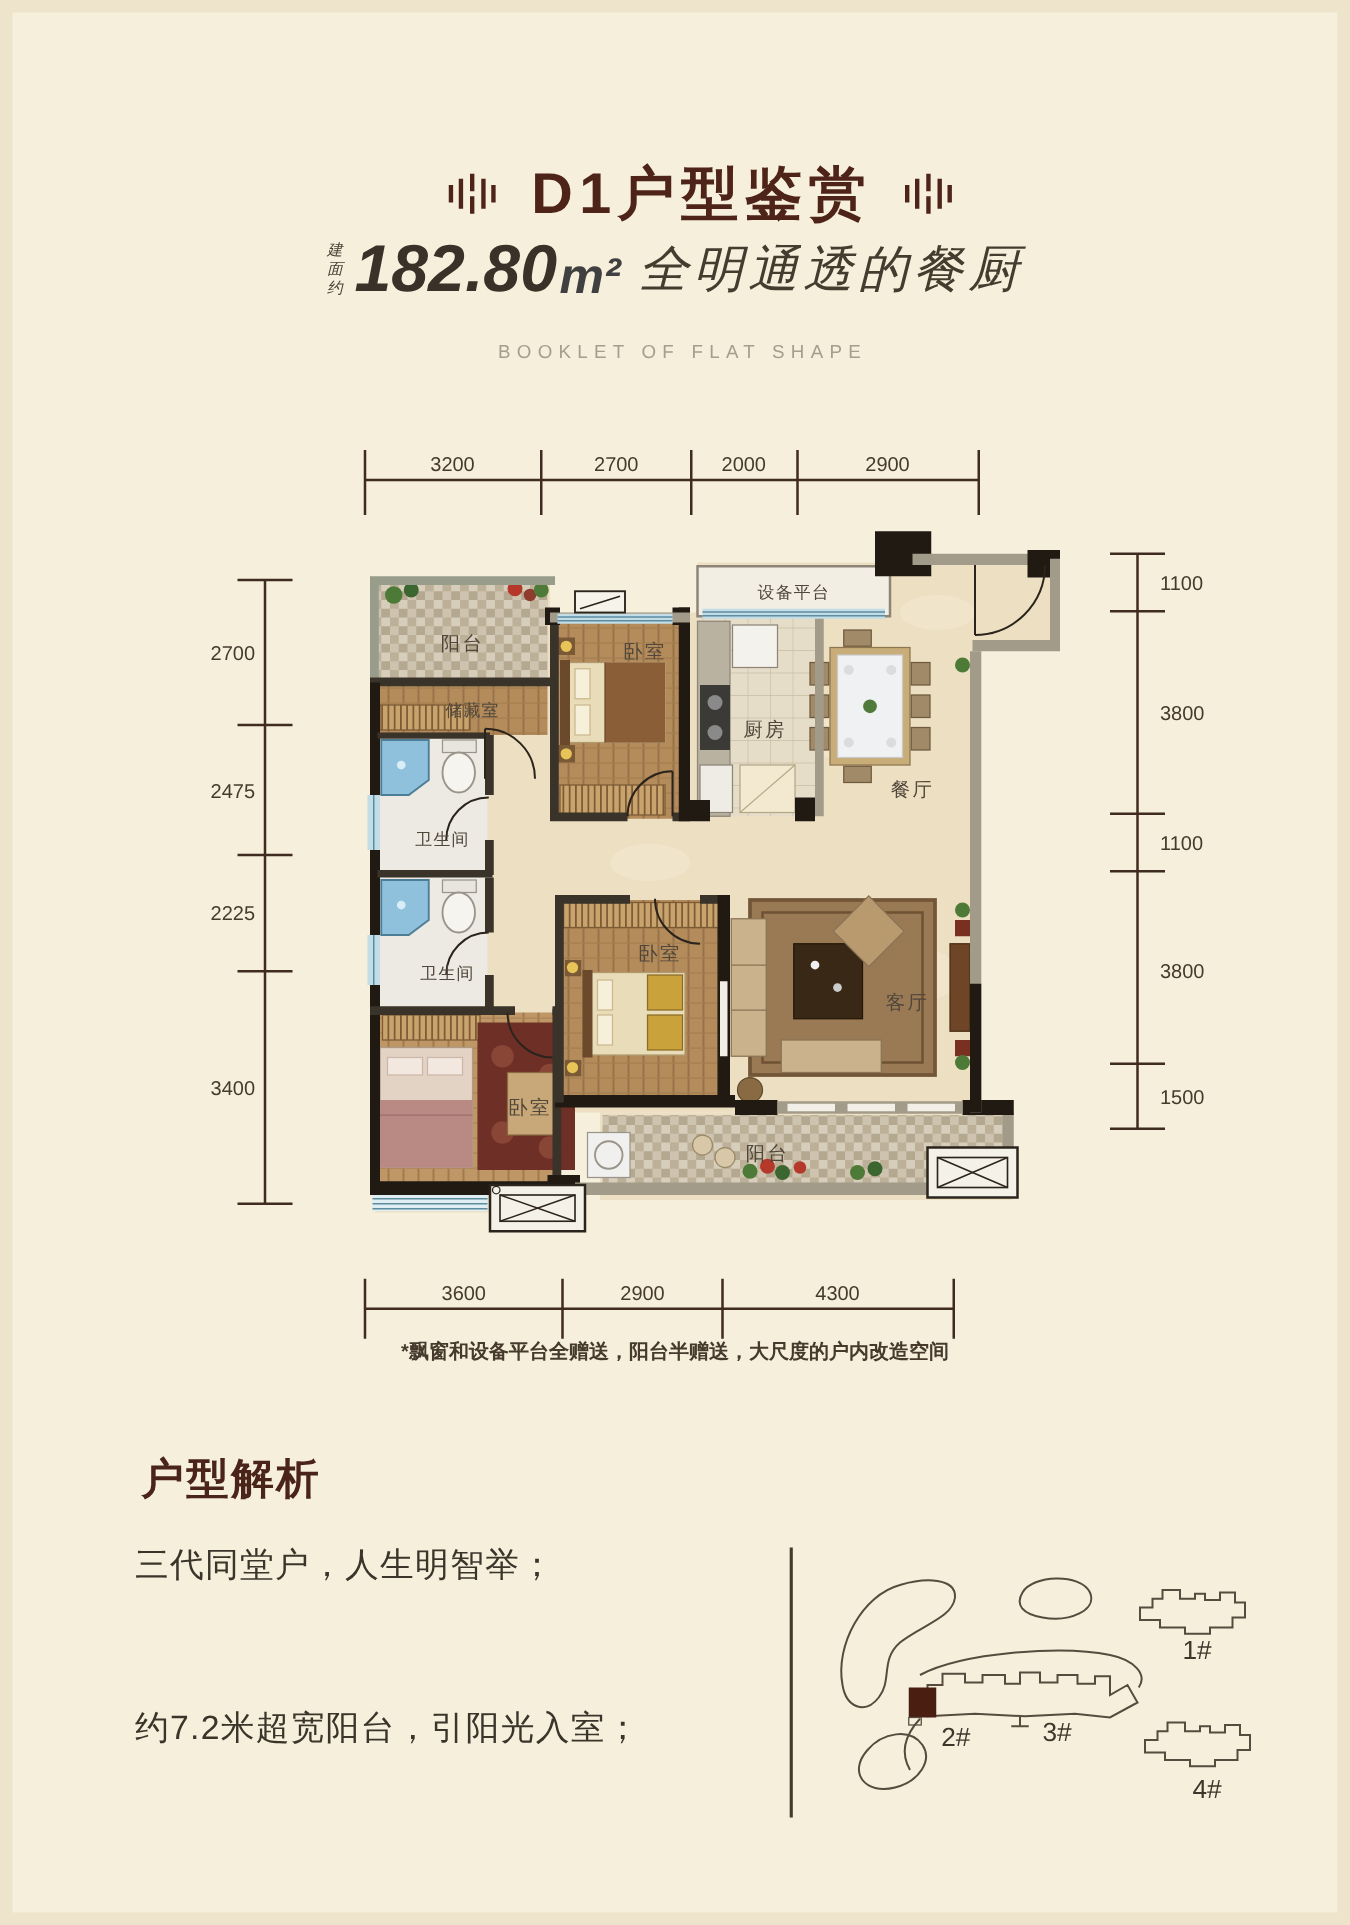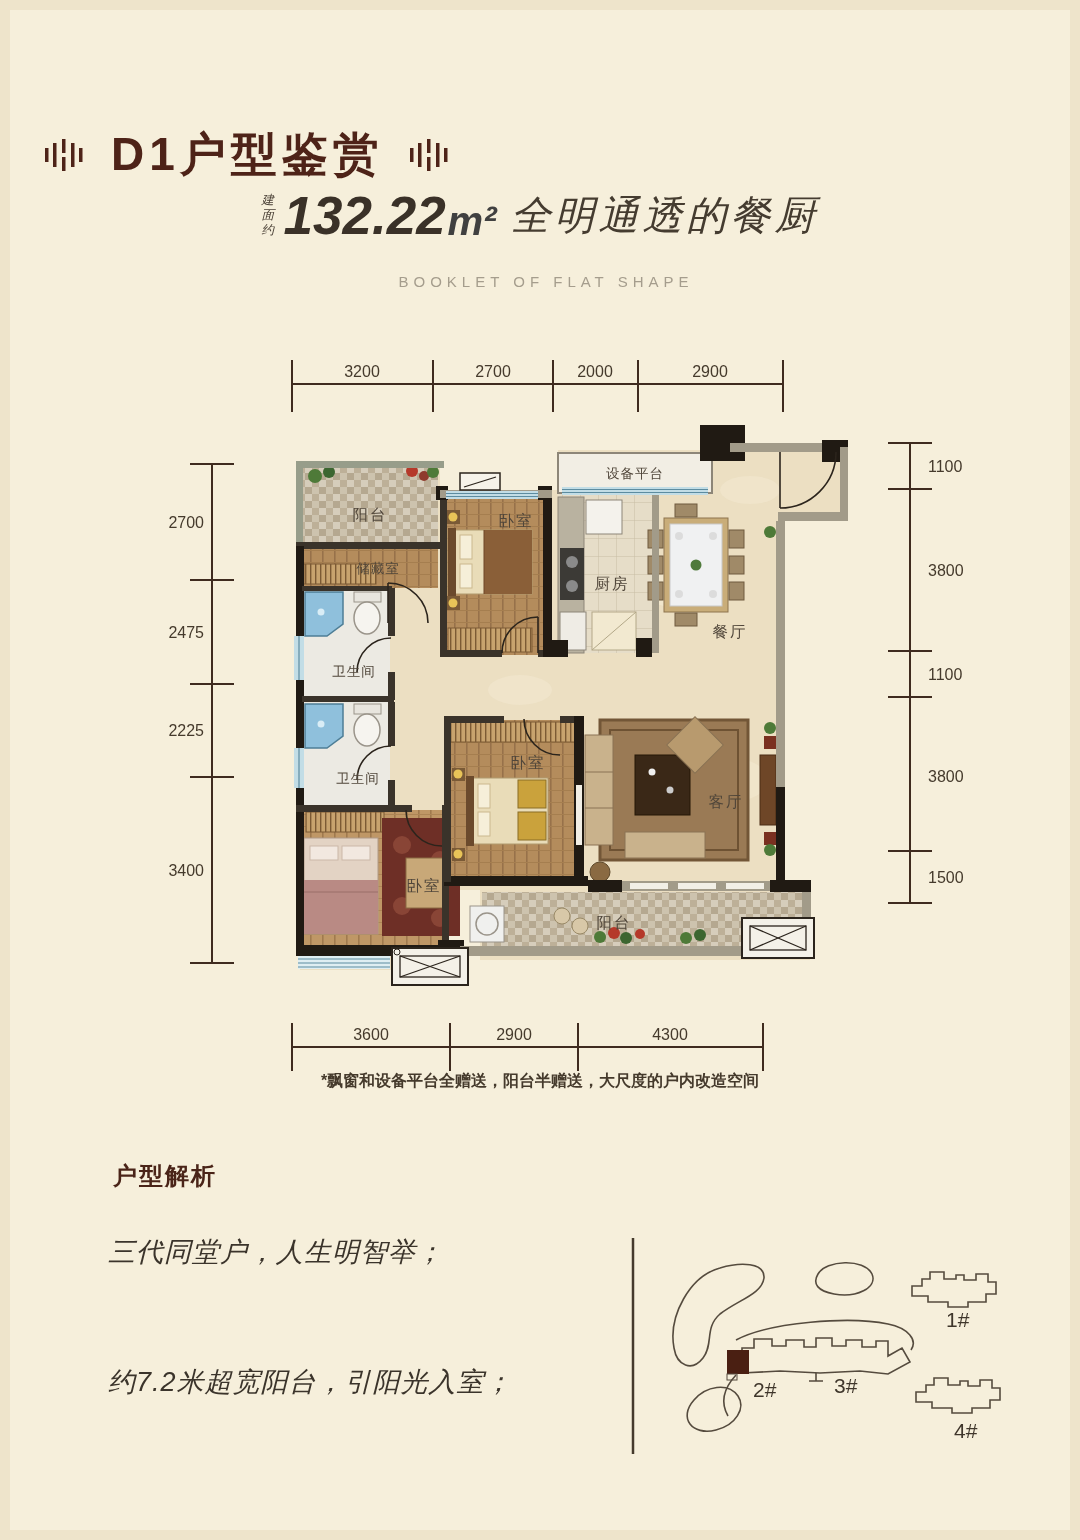--- a/index.html
+++ b/index.html
@@ -1,20 +1,20 @@
 <!DOCTYPE html>
 <html><head>
 <meta charset="utf-8">
 <style>
   * { margin:0; padding:0; box-sizing:border-box; }
   body { font-family:"Liberation Sans","DejaVu Sans",sans-serif; }
   .page { position:relative; width:1080px; height:1540px; background:#f6efdb; overflow:hidden; }
   .page::after { content:''; position:absolute; inset:0; border:10px solid rgba(210,190,145,0.22); pointer-events:none; }
 
-  .title-row { position:absolute; top:124px; left:0; width:100%; display:flex; align-items:center; gap:24px;padding-left:43px; }
+  .title-row { position:absolute; top:124px; left:0; width:100%; display:flex; justify-content:center; align-items:center; gap:24px;padding-left:43px; }
   .page-title { font-size:46px; font-weight:700; color:#4e2318; letter-spacing:5px; }
   .deco { display:block; }
 
   .area-row { position:absolute; top:188px; left:0; width:100%; display:flex; justify-content:center; align-items:center;font-style:italic; }
   .area-prefix { width:15px; font-size:12.5px; line-height:1.2; color:#4a4036; word-break:break-all; margin-right:7px; }
   .area-num { font-size:53px; font-weight:700; color:#3a3128; line-height:1; }
   .area-unit { font-size:40px; font-weight:700; color:#404040; line-height:1; margin:0 6px 2px 2px; align-self:flex-end; }
   .area-layout { font-size:40px; color:#453c30; letter-spacing:4px; margin-left:8px; }
 
   .subtitle-en { position:absolute; top:273px; left:0; width:100%; text-align:center; font-size:15px; letter-spacing:5px; color:#a59d8d;padding-left:12px; }
@@ -22,22 +22,22 @@
   .plan-svg { position:absolute; left:130px; top:340px; }
   .dim-line { stroke:#3f2b1f; stroke-width:2; }
   .dim { font-size:16px; fill:#453a2c; }
   .rl { font-size:15.5px; fill:#50463a; letter-spacing:2px; text-anchor:middle; }
   .rls { font-size:13.5px; fill:#50463a; letter-spacing:1px; text-anchor:middle; }
   .note-t { font-size:16px; font-weight:700; fill:#453a2c; }
   .wB { fill:#201a13; } .wG { fill:#a29b89; } .wGr { fill:#979d8a; } .wD { fill:#3a332a; }
   .door { stroke:#2b241c; stroke-width:1.6; fill:none; }
   .winl { stroke:#5d8ca0; stroke-width:1.2; }
 
-  .analysis-heading { position:absolute; left:113px; top:1160px; font-size:24px; font-weight:700; color:#4a2418; letter-spacing:2px; }
-  .analysis-p { position:absolute; left:108px; font-size:27px; color:#3b342b; letter-spacing:1px;font-style:italic; }
+  .analysis-heading { position:absolute; left:113px; top:1160px; font-size:34px; font-weight:700; color:#4a2418; letter-spacing:2px; }
+  .analysis-p { position:absolute; left:108px; font-size:27px; color:#3b342b; letter-spacing:1px; }
   .ap0 { top:1234px; } .ap1 { top:1299px; } .ap2 { top:1364px; } .ap3 { top:1419px; }
 
   .siteplan-svg { position:absolute; left:620px; top:1230px; }
   .sp-line { stroke:#554b3e; stroke-width:1.6; fill:none; }
   .sp-label { font-size:21px; fill:#3f362b; }
 </style>
 </head>
 <body>
 
 <div class="page">
@@ -61,21 +61,21 @@
         <rect x="19" y="6" width="3.5" height="14"></rect>
           <rect x="19" y="24" width="3.5" height="14"></rect>
         <rect x="28" y="10" width="3.5" height="24"></rect>
           <rect x="36" y="15" width="3.5" height="14"></rect>
       </g>
     </svg>
   </div>
 
   <div class="area-row">
     <div class="area-prefix">建面约</div>
-    <div class="area-num">132.22</div>
+    <div class="area-num">182.80</div>
     <div class="area-unit">m²</div>
     <div class="area-layout">全明通透的餐厨</div>
   </div>
 
   <div class="subtitle-en">BOOKLET OF FLAT SHAPE</div>
 
   <svg class="plan-svg" width="880" height="770" viewBox="0 0 880 770">
     <defs>
       <pattern id="pCheck" width="14" height="14" patternUnits="userSpaceOnUse">
         <rect width="14" height="14" fill="#cdc3ae"></rect>

